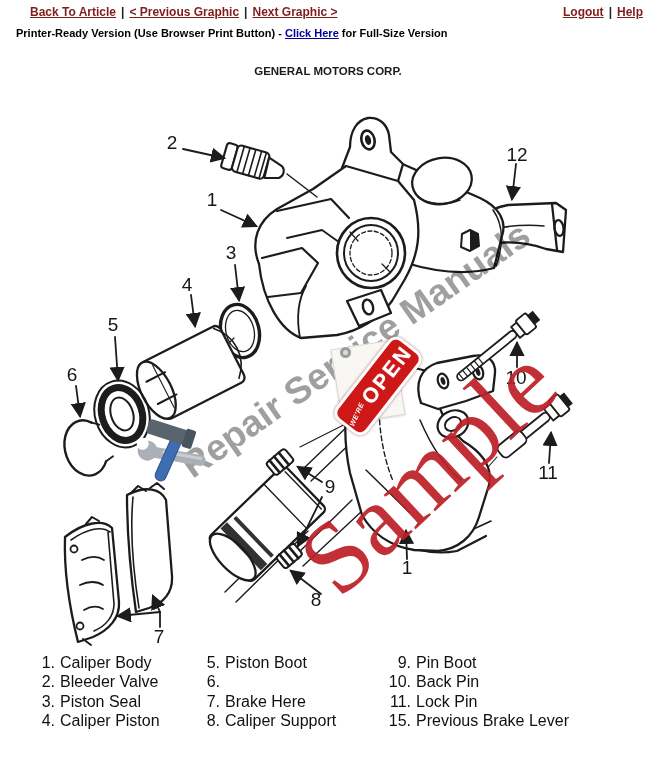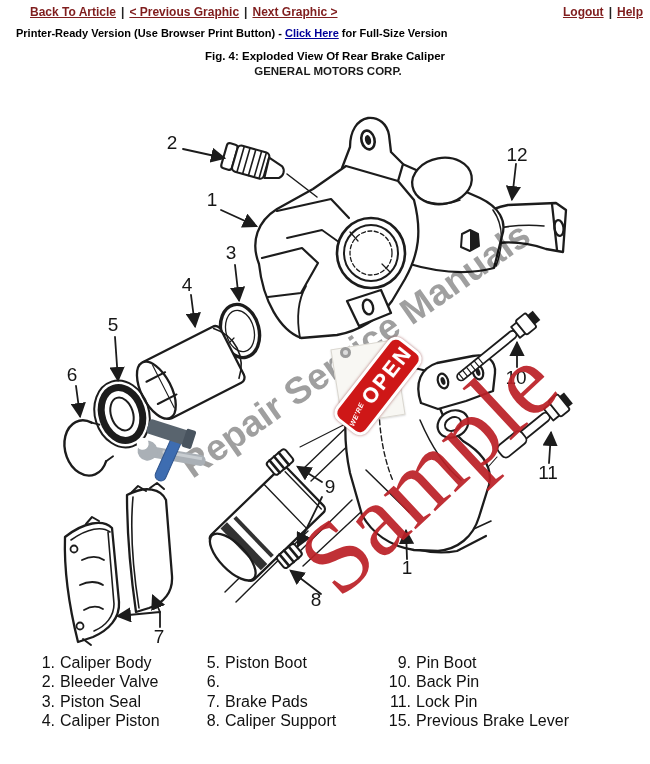--- a/index.html
+++ b/index.html
@@ -61,21 +61,20 @@
     <div>
       <a>Back To Article</a><span class="sep">|</span><a>&lt; Previous Graphic</a><span class="sep">|</span><a>Next Graphic &gt;</a>
     </div>
     <div>
       <a>Logout</a><span class="sep">|</span><a>Help</a>
     </div>
   </div>
 
   <div class="printer-line"><span>Printer-Ready Version (Use Browser Print Button) - </span><a>Click Here</a><span> for Full-Size Version</span></div>
 
-  <div class="fig-caption">Fig. 4: Exploded View Of Rear Brake Caliper</div>
   <div class="fig-source">GENERAL MOTORS CORP.</div>
 
   <svg class="art" viewBox="0 0 650 764">
     <defs>
       <marker id="ah" viewBox="0 0 10 10" refX="8.5" refY="5" markerWidth="8.5" markerHeight="8.5" orient="auto">
         <path d="M0 0 L10 5 L0 10 z" fill="#1c1c1c"></path>
       </marker>
     </defs>
 
     <g stroke="#1c1c1c" stroke-width="2.3" fill="none" stroke-linejoin="round" stroke-linecap="round">
@@ -303,21 +302,21 @@
     <div class="legend-col col2">
       <div class="lrow">
           <span class="num">5.</span>
           <span>Piston Boot</span>
         </div>
       <div class="lrow">
           <span class="num">6.</span>
         </div>
       <div class="lrow">
           <span class="num">7.</span>
-          <span>Brake Pads</span>
+          <span>Brake Here</span>
         </div>
       <div class="lrow">
           <span class="num">8.</span>
           <span>Caliper Support</span>
         </div>
     </div>
     <div class="legend-col col3">
       <div class="lrow">
           <span class="num">9.</span>
           <span>Pin Boot</span>

